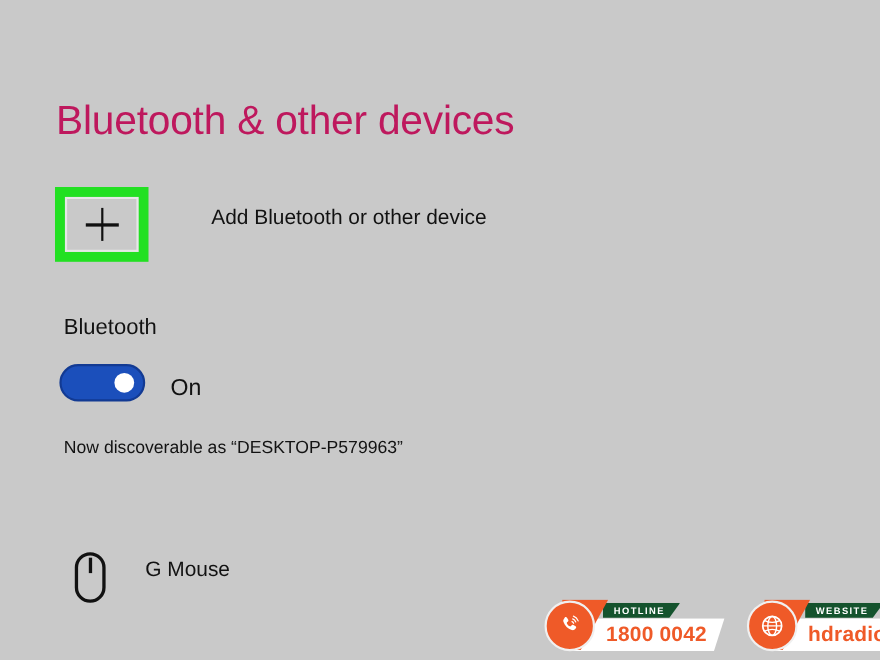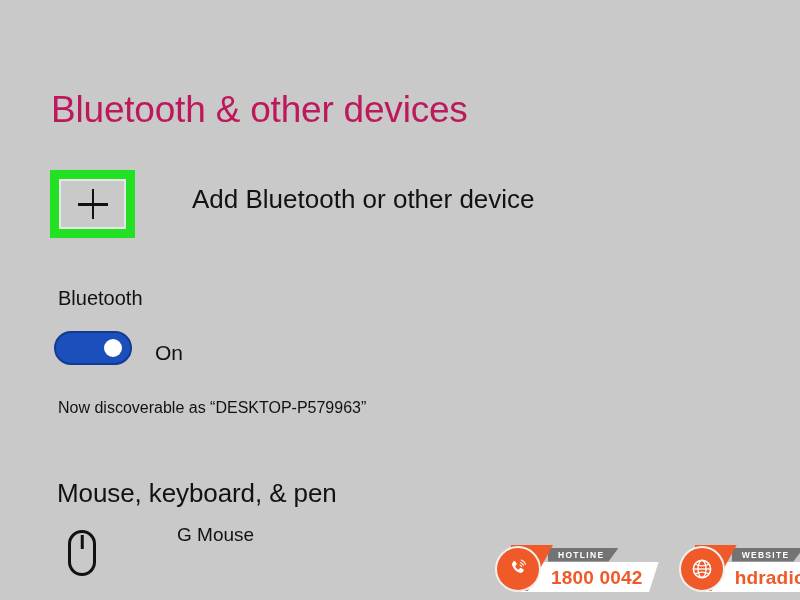--- a/index.html
+++ b/index.html
@@ -80,21 +80,21 @@
     height: 2.5px;
   }
   .plus-icon::after {
     top: 0;
     left: 14px;
     width: 2.5px;
     height: 30px;
   }
   .add-label {
     margin-left: 57px;
-    font-size: 26px;
+    font-size: 19px;
     font-weight: 400;
     white-space: nowrap;
     color: #121212;
     position: relative;
     top: -5px;
   }
 
   
   .bt-heading {
     position: absolute;
@@ -153,23 +153,23 @@
     left: 57px;
     top: 478px;
     font-size: 26px;
     font-weight: 400;
     letter-spacing: -0.1px;
     white-space: nowrap;
   }
   .device-row {
     position: absolute;
     left: 68px;
-    top: 530px;
-    display: flex;
-    gap: 45px;
+    top: 502px;
+    display: flex;
+    align-items: center;
   }
   .mouse-icon {
     width: 28px;
     height: 46px;
     box-sizing: border-box;
     border: 3px solid #111111;
     border-radius: 14px;
     position: relative;
     flex: none;
   }
@@ -228,21 +228,21 @@
     height: 46px;
     display: flex;
     flex-direction: column;
     justify-content: flex-start;
     z-index: 1;
   }
   .badge-tag {
     position: absolute;
     left: 27px;
     top: 2px;
-    background: #737373;
+    background: #14532d;
     color: #ffffff;
     font-size: 8.5px;
     font-weight: 700;
     letter-spacing: 1.3px;
     padding: 2.5px 14px 2.5px 10px;
     clip-path: polygon(0 0, 100% 0, 86% 100%, 0 100%);
     z-index: 4;
     white-space: nowrap;
     line-height: 1;
   }
@@ -293,21 +293,20 @@
 
   <div class="toggle-row">
     <div class="toggle">
       <div class="knob"></div>
     </div>
     <div class="toggle-state">On</div>
   </div>
 
   <div class="discoverable">Now discoverable as “DESKTOP-P579963”</div>
 
-  <div class="section-heading">Mouse, keyboard, &amp; pen</div>
 
   <div class="device-row">
     <div class="mouse-icon"></div>
     <div class="device-label">G Mouse</div>
   </div>
 
   <div class="watermark">
 
     <div class="badge">
       <div class="badge-circle">

